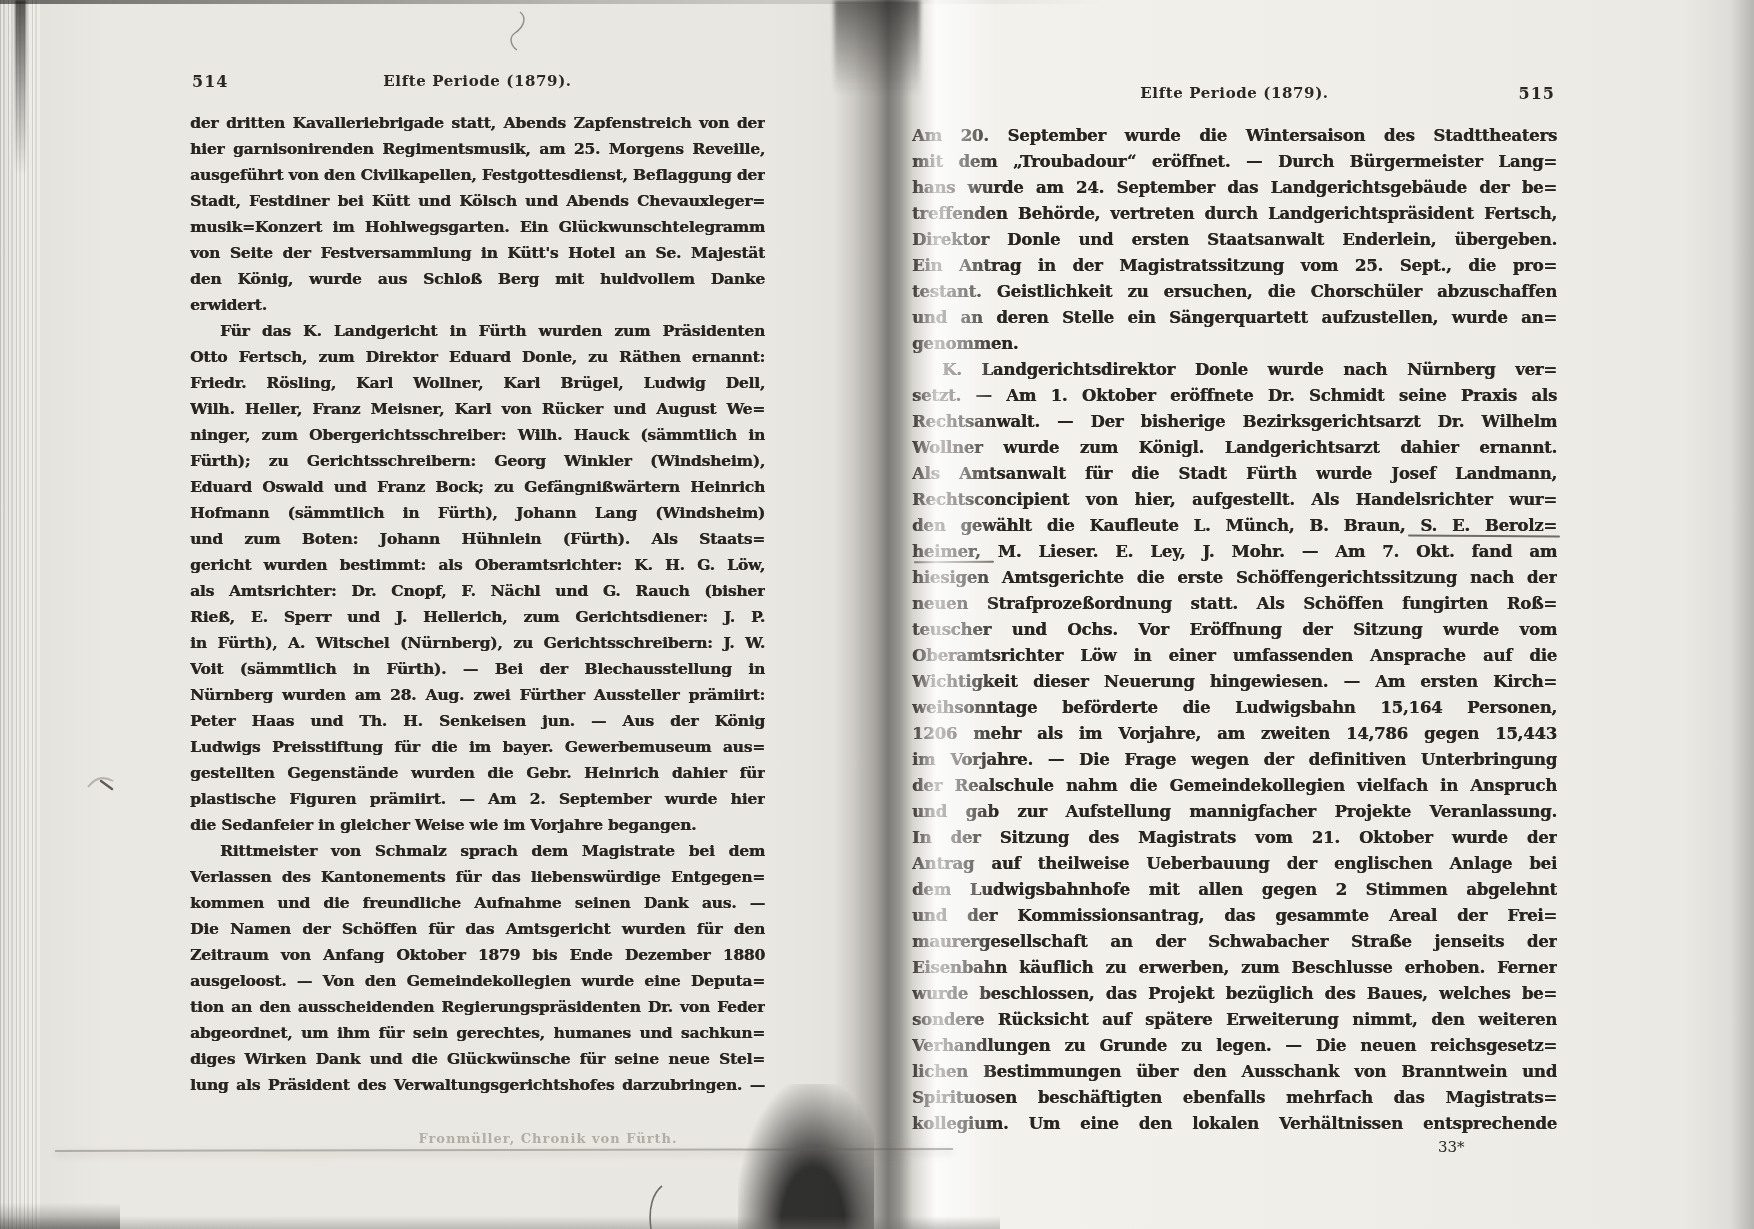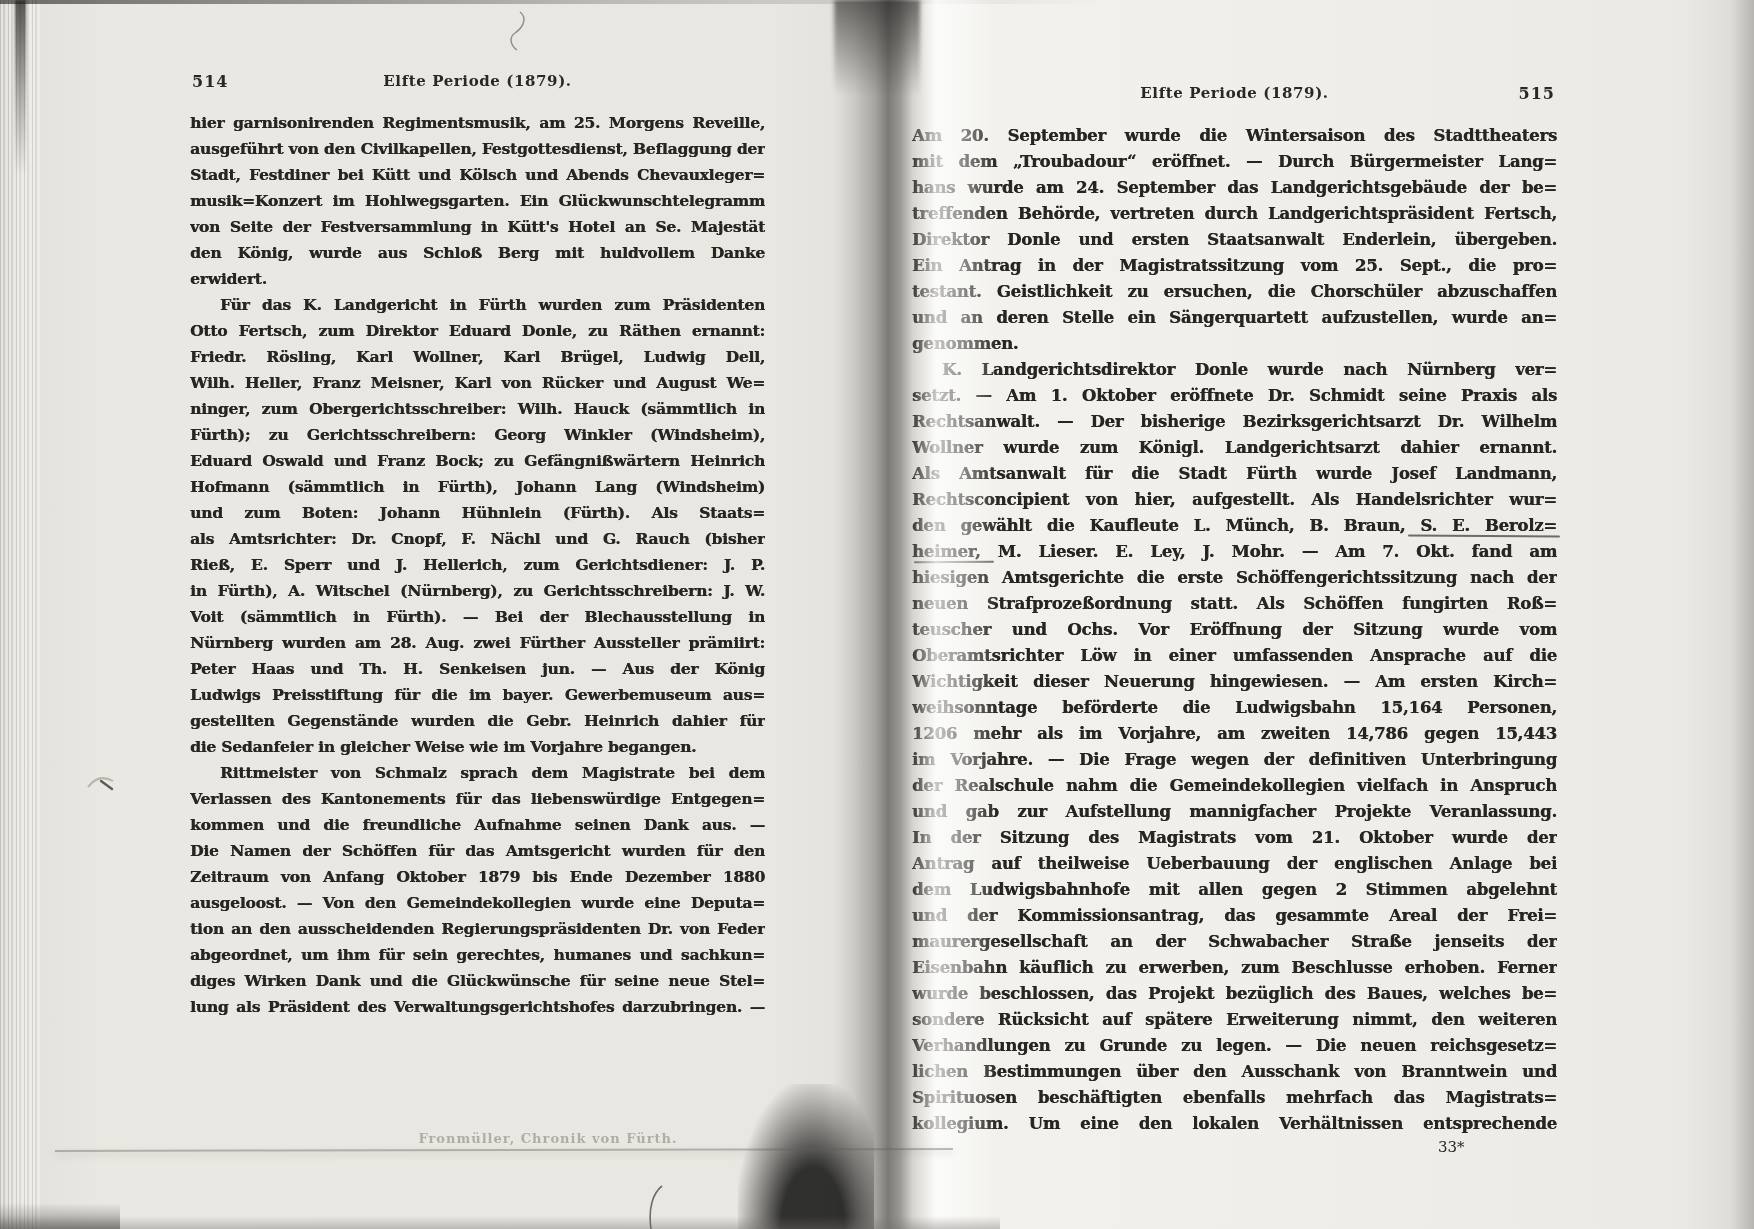--- a/index.html
+++ b/index.html
@@ -74,44 +74,47 @@
   <div class="overlay left-edges"></div>
   <div class="overlay left-streak"></div>
   <div class="overlay top-edge"></div>
 
   <div>
     <div class="running-head" style="left:190px;top:72px;width:575px;">
       <span class="pagenum" style="left:2px;">514</span>
       <span class="head-title">Elfte Periode (1879).</span>
     </div>
     <div class="textblock" id="tb-514" style="left:190px;top:110px;width:575px;">
+        <div class="textline just">der dritten Kavalleriebrigade statt, Abends Zapfenstreich von der</div>
         <div class="textline just">hier garnisonirenden Regimentsmusik, am 25. Morgens Reveille,</div>
         <div class="textline just">ausgeführt von den Civilkapellen, Festgottesdienst, Beflaggung der</div>
         <div class="textline just">Stadt, Festdiner bei Kütt und Kölsch und Abends Chevauxleger=</div>
         <div class="textline just">musik=Konzert im Hohlwegsgarten.  Ein Glückwunschtelegramm</div>
         <div class="textline just">von Seite der Festversammlung in Kütt's Hotel an Se. Majestät</div>
         <div class="textline just">den König, wurde aus Schloß Berg mit huldvollem Danke</div>
         <div class="textline">erwidert.</div>
         <div class="textline just indent">Für das K. Landgericht in Fürth wurden zum Präsidenten</div>
         <div class="textline just">Otto Fertsch, zum Direktor Eduard Donle, zu Räthen ernannt:</div>
         <div class="textline just">Friedr. Rösling, Karl Wollner, Karl Brügel, Ludwig Dell,</div>
         <div class="textline just">Wilh. Heller, Franz Meisner, Karl von Rücker und August We=</div>
         <div class="textline just">ninger, zum Obergerichtsschreiber: Wilh. Hauck (sämmtlich in</div>
         <div class="textline just">Fürth); zu Gerichtsschreibern: Georg Winkler (Windsheim),</div>
         <div class="textline just">Eduard Oswald und Franz Bock; zu Gefängnißwärtern Heinrich</div>
         <div class="textline just">Hofmann (sämmtlich in Fürth), Johann Lang (Windsheim)</div>
         <div class="textline just">und zum Boten: Johann Hühnlein (Fürth).  Als Staats=</div>
+        <div class="textline just">gericht wurden bestimmt: als Oberamtsrichter: K. H. G. Löw,</div>
         <div class="textline just">als Amtsrichter: Dr. Cnopf, F. Nächl und G. Rauch (bisher</div>
         <div class="textline just">Rieß, E. Sperr und J. Hellerich, zum Gerichtsdiener: J. P.</div>
         <div class="textline just">in Fürth), A. Witschel (Nürnberg), zu Gerichtsschreibern: J. W.</div>
         <div class="textline just">Voit (sämmtlich in Fürth). — Bei der Blechausstellung in</div>
         <div class="textline just">Nürnberg wurden am 28. Aug. zwei Fürther Aussteller prämiirt:</div>
         <div class="textline just">Peter Haas und Th. H. Senkeisen jun. — Aus der König</div>
         <div class="textline just">Ludwigs Preisstiftung für die im bayer. Gewerbemuseum aus=</div>
         <div class="textline just">gestellten Gegenstände wurden die Gebr. Heinrich dahier für</div>
+        <div class="textline just">plastische Figuren prämiirt. — Am 2. September wurde hier</div>
         <div class="textline">die Sedanfeier in gleicher Weise wie im Vorjahre begangen.</div>
         <div class="textline just indent">Rittmeister von Schmalz sprach dem Magistrate bei dem</div>
         <div class="textline just">Verlassen des Kantonements für das liebenswürdige Entgegen=</div>
         <div class="textline just">kommen und die freundliche Aufnahme seinen Dank aus. —</div>
         <div class="textline just">Die Namen der Schöffen für das Amtsgericht wurden für den</div>
         <div class="textline just">Zeitraum von Anfang Oktober 1879 bis Ende Dezember 1880</div>
         <div class="textline just">ausgeloost. — Von den Gemeindekollegien wurde eine Deputa=</div>
         <div class="textline just">tion an den ausscheidenden Regierungspräsidenten Dr. von Feder</div>
         <div class="textline just">abgeordnet, um ihm für sein gerechtes, humanes und sachkun=</div>
         <div class="textline just">diges Wirken Dank und die Glückwünsche für seine neue Stel=</div>

